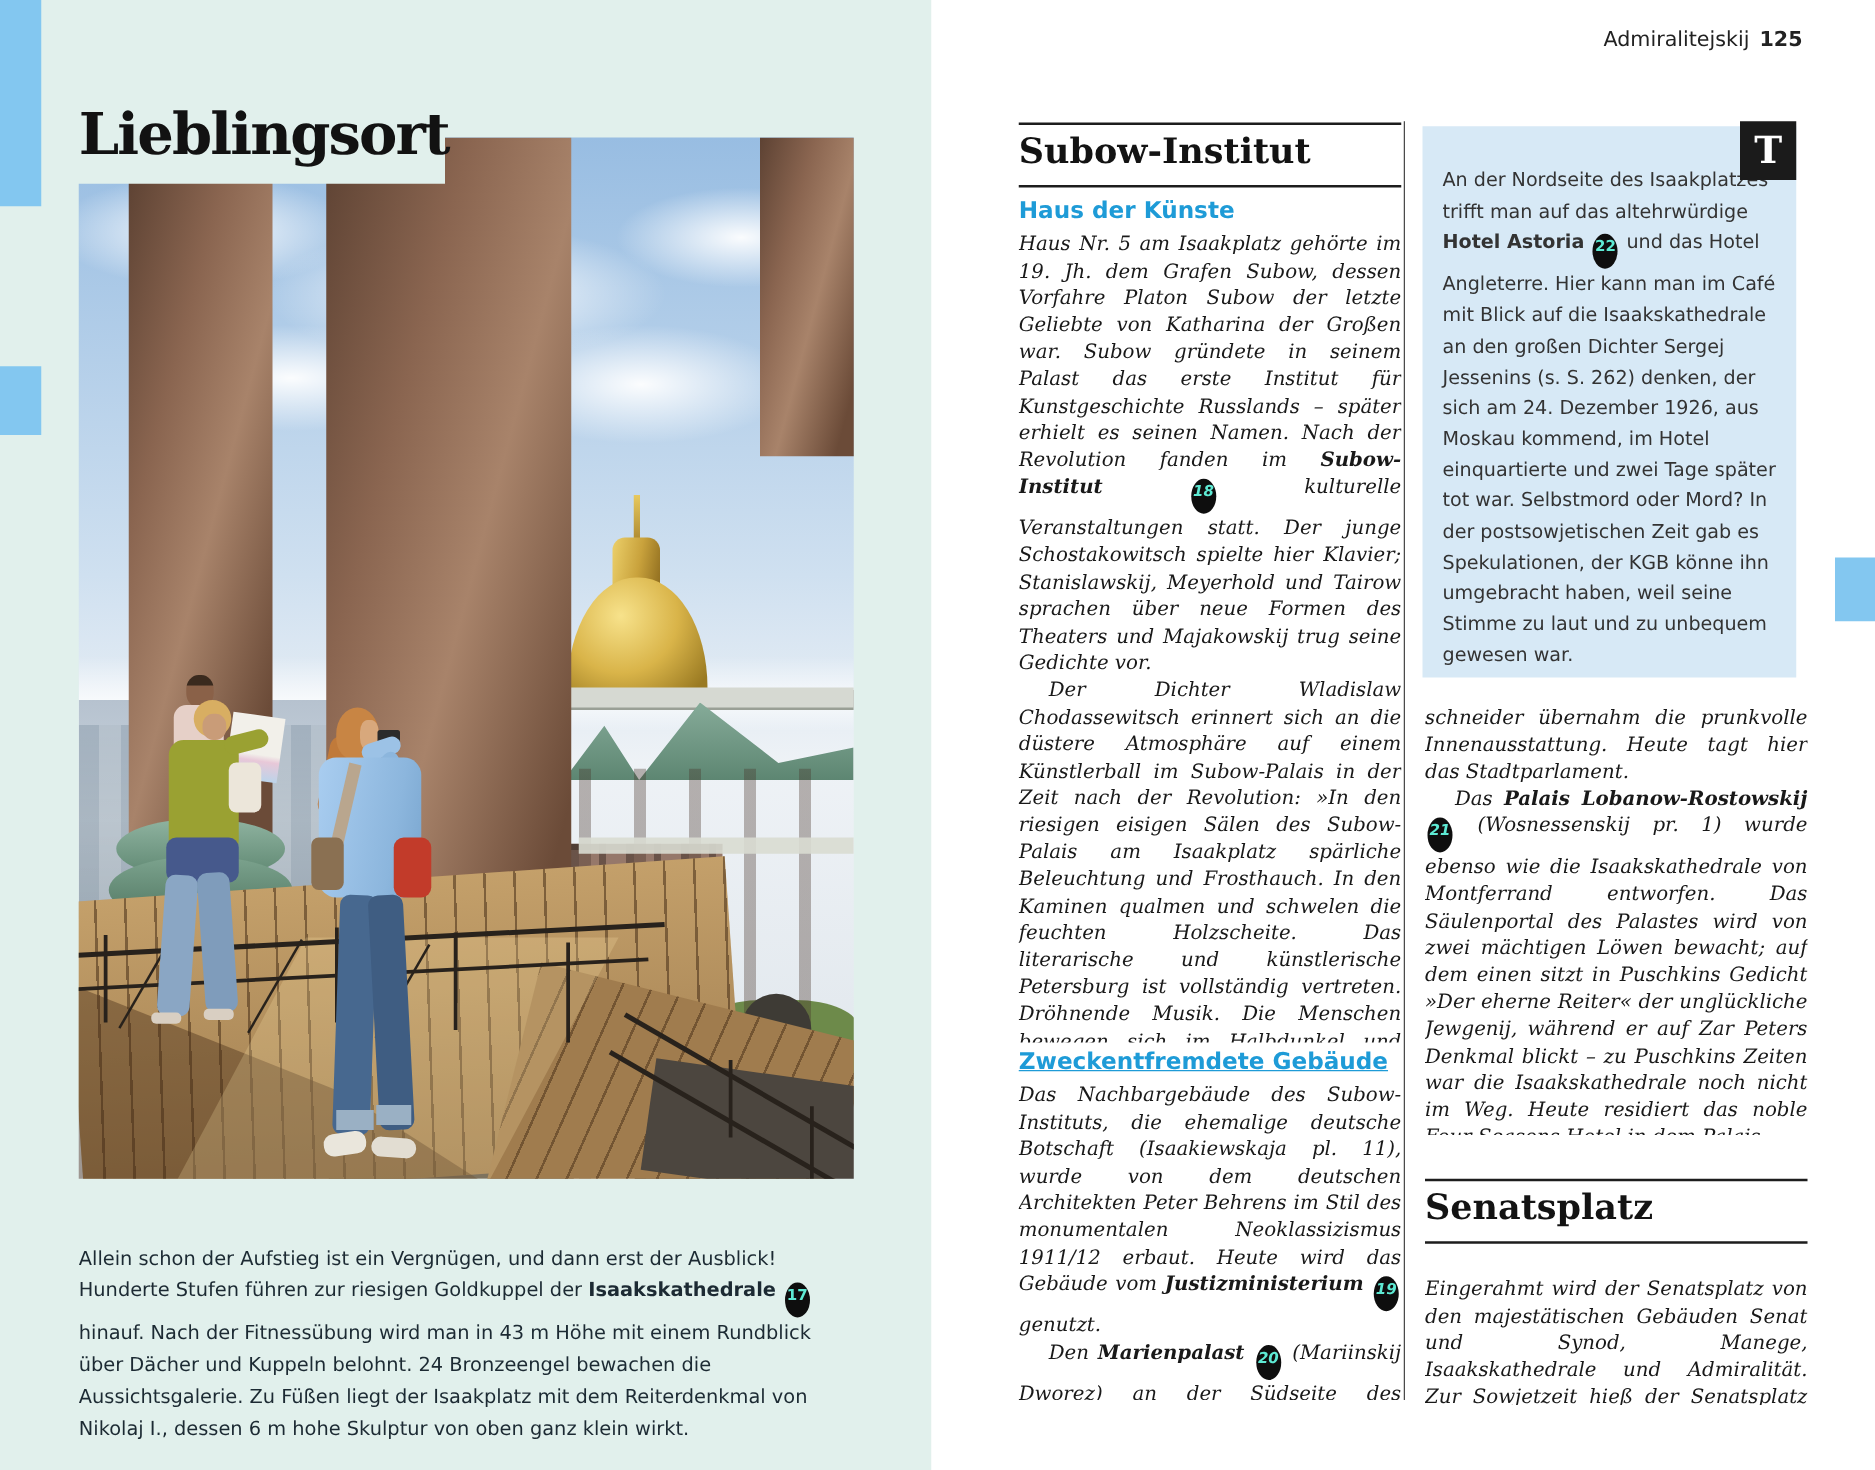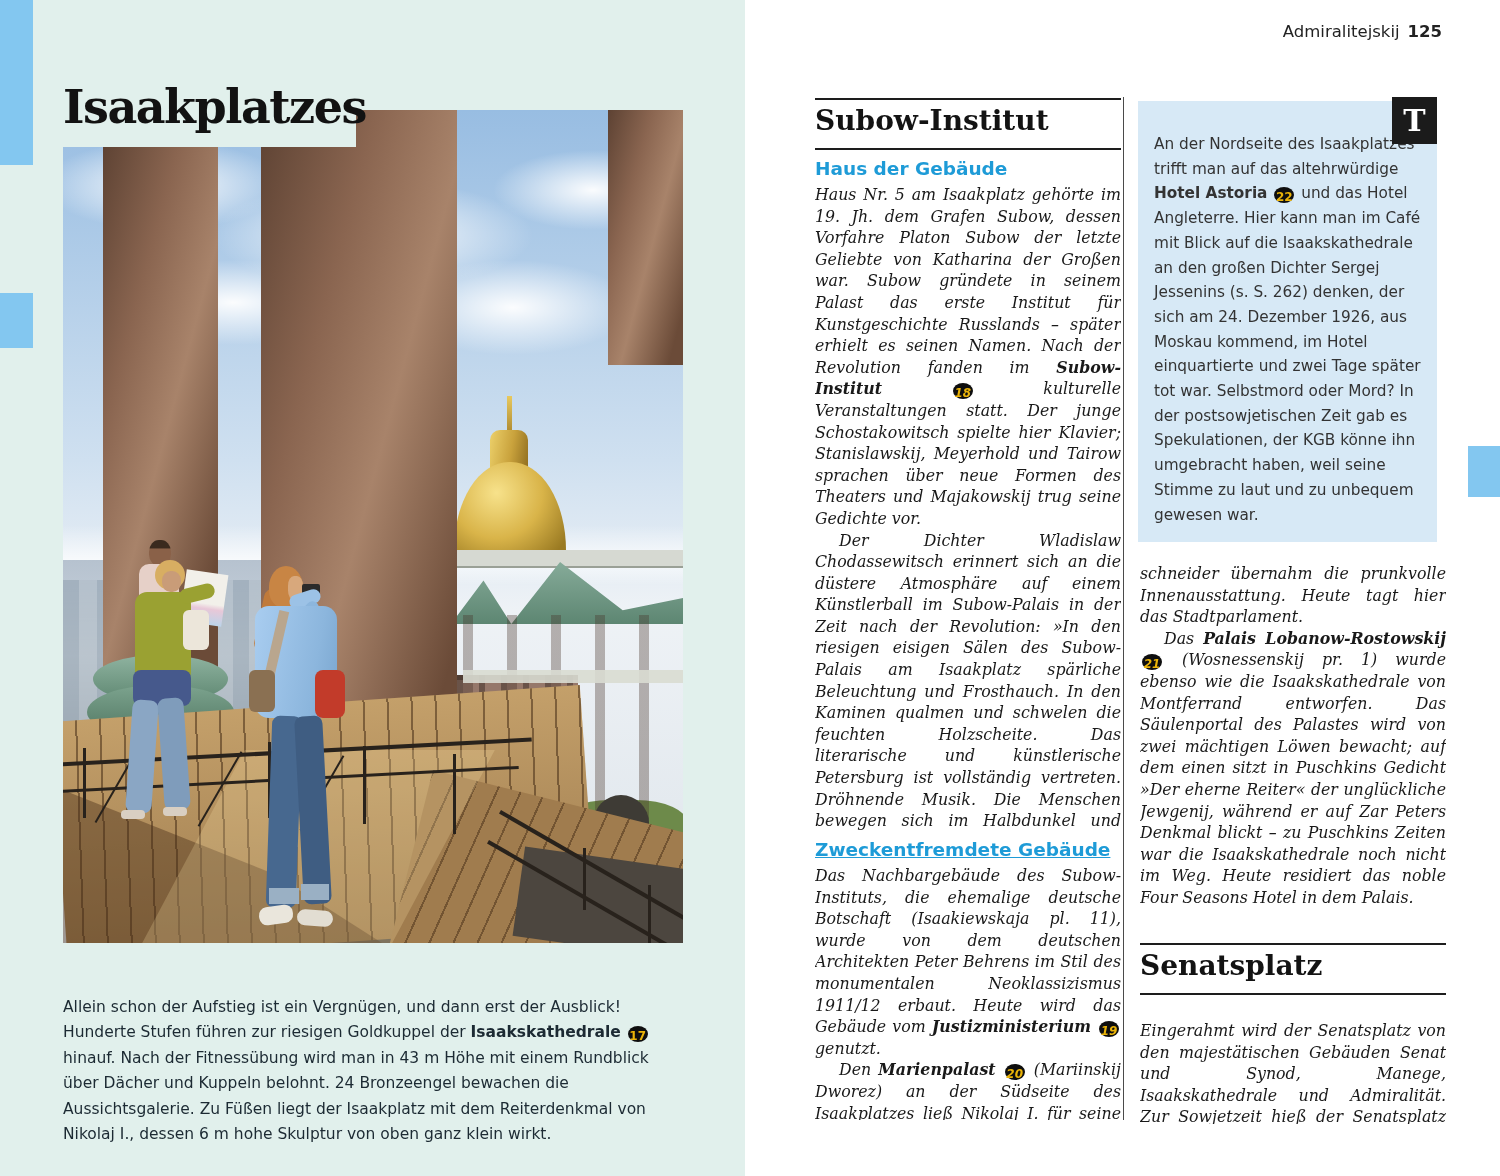--- a/index.html
+++ b/index.html
@@ -37,21 +37,21 @@
   #col-divider{left:1123px;top:97px;width:1px;height:1023px;background:#4a4a4a;}
   
   #info-box{left:1138px;top:101px;width:299px;height:441px;background:#d7e9f6;}
   #info-box .inner{position:absolute;left:16px;top:17px;width:267px;}
   .boxhead{font-family:"DejaVu Sans",sans-serif;font-weight:bold;font-size:16.5px;line-height:27px;color:#2d2d2d;letter-spacing:.2px;}
   .boxhead span{border-bottom:2px solid #4a4a4a;padding-bottom:2px;}
   #box-body{margin-top:14px;font-family:"DejaVu Sans",sans-serif;font-size:15.3px;line-height:24.7px;color:#333;}
   #t-tab{left:1392px;top:97px;width:45px;height:47px;background:#1b1b1b;color:#fff;
          font-family:"DejaVu Serif",serif;font-weight:bold;font-size:30px;text-align:center;line-height:47px;}
   
-  .badge{display:inline-block;width:20px;height:16px;border-radius:50%;background:#0e0e0e;color:#eab308;
+  .badge{display:inline-block;width:20px;height:28px;border-radius:50%;background:#0e0e0e;color:#5eead4;
          font-family:"DejaVu Sans",sans-serif;font-weight:bold;font-size:12px;line-height:20px;text-align:center;
          vertical-align:-3px;margin:0 2px;letter-spacing:0;text-indent:0;}
   strong{font-weight:bold;}
 </style>
 </head>
 <body>
 
 <div id="canvas">
 
   <div id="page-left" class="abs">
@@ -137,36 +137,36 @@
       <div class="abs" style="left:186px;top:560px;width:26px;height:42px;border-radius:6px;background:#8a7052;"></div>
       <div class="abs" style="left:206px;top:606px;width:30px;height:192px;border-radius:8px;background:#47688f;transform:rotate(2deg);"></div>
       <div class="abs" style="left:236px;top:606px;width:28px;height:188px;border-radius:8px;background:#3f5d82;transform:rotate(-3deg);"></div>
       <div class="abs" style="left:206px;top:778px;width:30px;height:16px;background:#9ab0c4;"></div>
       <div class="abs" style="left:238px;top:774px;width:28px;height:16px;background:#9ab0c4;"></div>
       <div class="abs" style="left:196px;top:796px;width:34px;height:18px;border-radius:8px;background:#eae6dc;transform:rotate(-8deg);"></div>
       <div class="abs" style="left:234px;top:800px;width:36px;height:16px;border-radius:8px;background:#e2ddd2;transform:rotate(4deg);"></div>
     </div>
 
     <div id="notch" class="abs"></div>
-    <div id="big-title" class="abs">Isaakplatzes</div>
+    <div id="big-title" class="abs">Lieblingsort</div>
 
     <div id="caption-body" class="abs">Allein schon der Aufstieg ist ein Vergnügen, und dann erst der Ausblick! Hunderte Stufen führen zur riesigen Goldkuppel der <strong>Isaakskathedrale</strong> <span class="badge">17</span> hinauf. Nach der Fitnessübung wird man in 43 m Höhe mit einem Rundblick über Dächer und Kuppeln belohnt. 24 Bronzeengel bewachen die Aussichtsgalerie. Zu Füßen liegt der Isaakplatz mit dem Reiterdenkmal von Nikolaj I., dessen 6 m hohe Skulptur von oben ganz klein wirkt.</div>
 
     <div id="tab-l1" class="abs edge-tab"></div>
     <div id="tab-l2" class="abs edge-tab"></div>
   </div>
 
   <div id="header-right" class="abs">
     <span>Admiralitejskij</span><b>125</b>
   </div>
 
   <div class="abs hrule" style="left:815px;top:98px;width:306px;"></div>
   <div class="abs colhead" style="left:815px;top:104px;">Subow-Institut</div>
   <div class="abs hrule" style="left:815px;top:148px;width:306px;"></div>
-  <div class="abs cyansub" style="left:815px;top:158px;">Haus der Gebäude</div>
+  <div class="abs cyansub" style="left:815px;top:158px;">Haus der Künste</div>
   <div class="abs serifbody" style="left:815px;top:184px;width:306px;height:650px;">
     <p>Haus Nr. 5 am Isaakplatz gehörte im 19. Jh. dem Grafen Subow, dessen Vorfahre Platon Subow der letzte Geliebte von Katharina der Großen war. Subow gründete in seinem Palast das erste Institut für Kunstgeschichte Russlands – später erhielt es seinen Namen. Nach der Revolution fanden im <strong>Subow-Institut</strong> <span class="badge">18</span> kulturelle Veranstaltungen statt. Der junge Schostakowitsch spielte hier Klavier; Stanislawskij, Meyerhold und Tairow sprachen über neue Formen des Theaters und Majakowskij trug seine Gedichte vor.</p>
     <p class="indent">Der Dichter Wladislaw Chodassewitsch erinnert sich an die düstere Atmosphäre auf einem Künstlerball im Subow-Palais in der Zeit nach der Revolution: »In den riesigen eisigen Sälen des Subow-Palais am Isaakplatz spärliche Beleuchtung und Frosthauch. In den Kaminen qualmen und schwelen die feuchten Holzscheite. Das literarische und künstlerische Petersburg ist vollständig vertreten. Dröhnende Musik. Die Menschen bewegen sich im Halbdunkel und drängen zu den Kaminen. Mein Gott, wie sehen sie aus! Filzstiefel, Pullover, schäbige Pelze, die man selbst beim Tanzen anbehalten muss!«</p>
   </div>
   <div class="abs cyansub" style="left:815px;top:839px;text-decoration:underline;">Zweckentfremdete Gebäude</div>
   <div class="abs serifbody" style="left:815px;top:865px;width:306px;height:255px;">
     <p>Das Nachbargebäude des Subow-Instituts, die ehemalige deutsche Botschaft (Isaakiewskaja pl. 11), wurde von dem deutschen Architekten Peter Behrens im Stil des monumentalen Neoklassizismus 1911/12 erbaut. Heute wird das Gebäude vom <strong>Justizministerium</strong> <span class="badge">19</span> genutzt.</p>
     <p class="indent">Den <strong>Marienpalast</strong> <span class="badge">20</span> (Mariinskij Dworez) an der Südseite des Isaakplatzes ließ Nikolaj I. für seine Tochter Maria 1839 bis 1844 erbauen. Andrej Staken-</p>
   </div>
 

